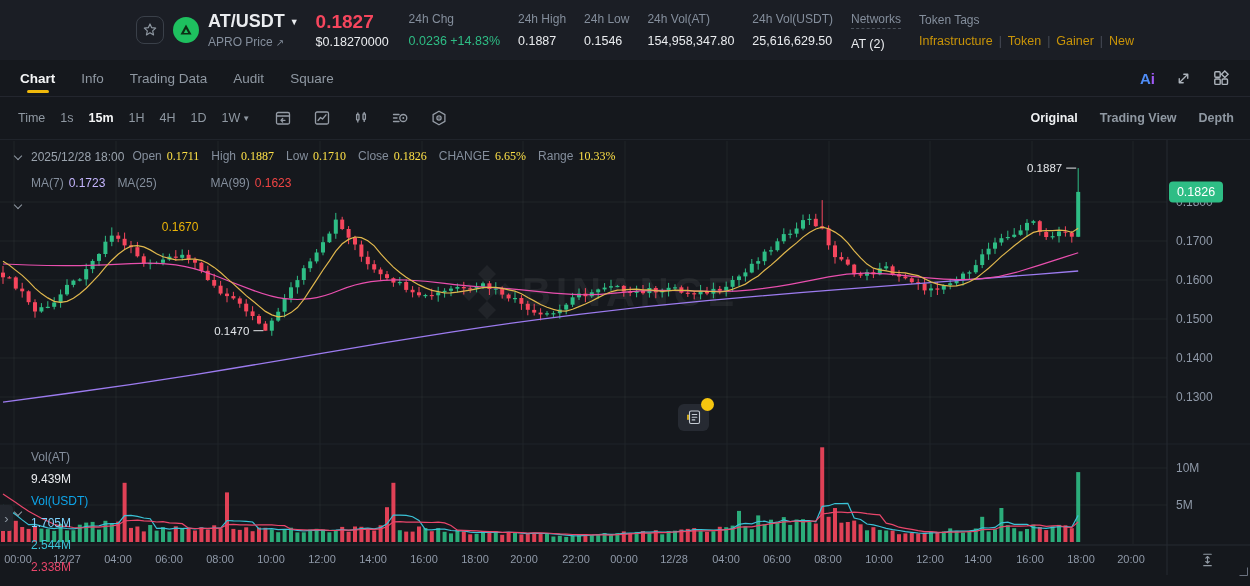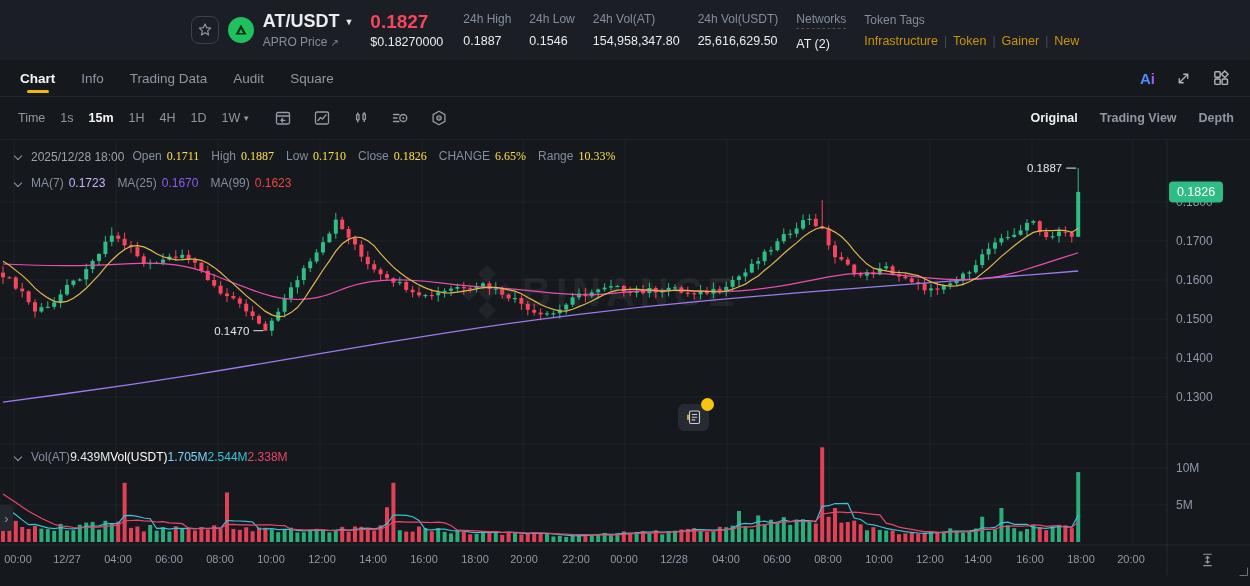--- a/index.html
+++ b/index.html
@@ -675,20 +675,24 @@
         <span>APRO Price</span>
         <span style="font-size:10px;">↗</span>
       </div>
     </div>
     <div class="pricewrap">
       <div class="price">0.1827</div>
       <div class="priceusd">$0.18270000</div>
     </div>
     <div class="stats">
         <div class="stat">
+          <div class="slabel">24h Chg</div>
+          <div class="svalue green">0.0236 +14.83%</div>
+        </div>
+        <div class="stat">
           <div class="slabel">24h High</div>
           <div class="svalue">0.1887</div>
         </div>
         <div class="stat">
           <div class="slabel">24h Low</div>
           <div class="svalue">0.1546</div>
         </div>
         <div class="stat">
           <div class="slabel">24h Vol(AT)</div>
           <div class="svalue">154,958,347.80</div>
@@ -826,35 +830,35 @@
 
   <div class="legend" style="top:176px;">
     <span class="chev"></span>
     <span class="lgi" id="ma-items" style="gap:12px;">
         <span class="lgi">
           <span class="ll">MA(7)</span>
           <span style="color: #c4b5fd;">0.1723</span>
         </span>
         <span class="lgi">
           <span class="ll">MA(25)</span>
-          <span style="color: #8b5cf6;">0.1670</span>
+          <span style="color: #eab308; margin-top: 44px;">0.1670</span>
         </span>
         <span class="lgi">
           <span class="ll">MA(99)</span>
           <span style="color: #ef4444;">0.1623</span>
         </span>
       </span>
   </div>
 
   <div class="legend" style="top:450px;">
     <span class="chev"></span>
-    <span class="lgi" id="vol-items" style="gap:0;">
+    <span class="lgi" id="vol-items" style="gap:8px;flex-direction:column;">
         <span style="color: rgb(132, 142, 156);">Vol(AT)</span>
         <span style="color: rgb(232, 234, 237);">9.439M</span>
-        <span style="color: #ffffff;">Vol(USDT)</span>
+        <span style="color: #0ea5e9;">Vol(USDT)</span>
         <span style="color: #7dd3fc;">1.705M</span>
         <span style="color: rgb(58, 194, 214);">2.544M</span>
         <span style="color: rgb(233, 70, 107);">2.338M</span>
       </span>
   </div>
 
   <div class="news-marker">
     <div class="nm-box">
       <svg width="14" height="15" viewBox="0 0 14 15" fill="none" stroke="#c6ccd4" stroke-width="1.1" stroke-linecap="round">
         <rect x="2.5" y="1" width="10" height="12.5" rx="1.5"></rect>

